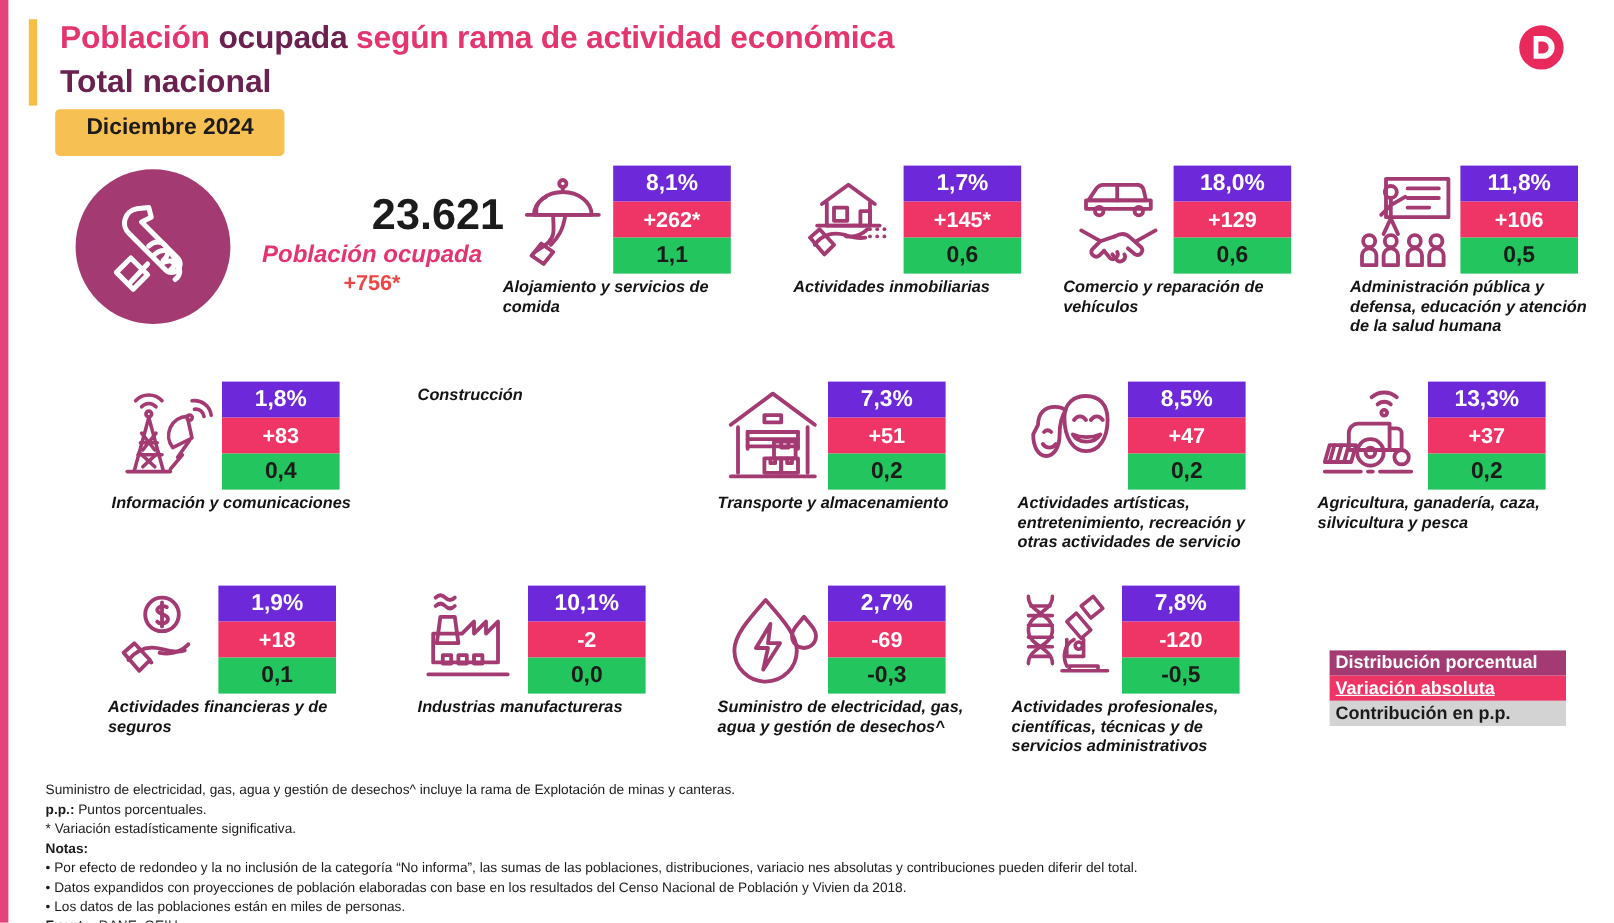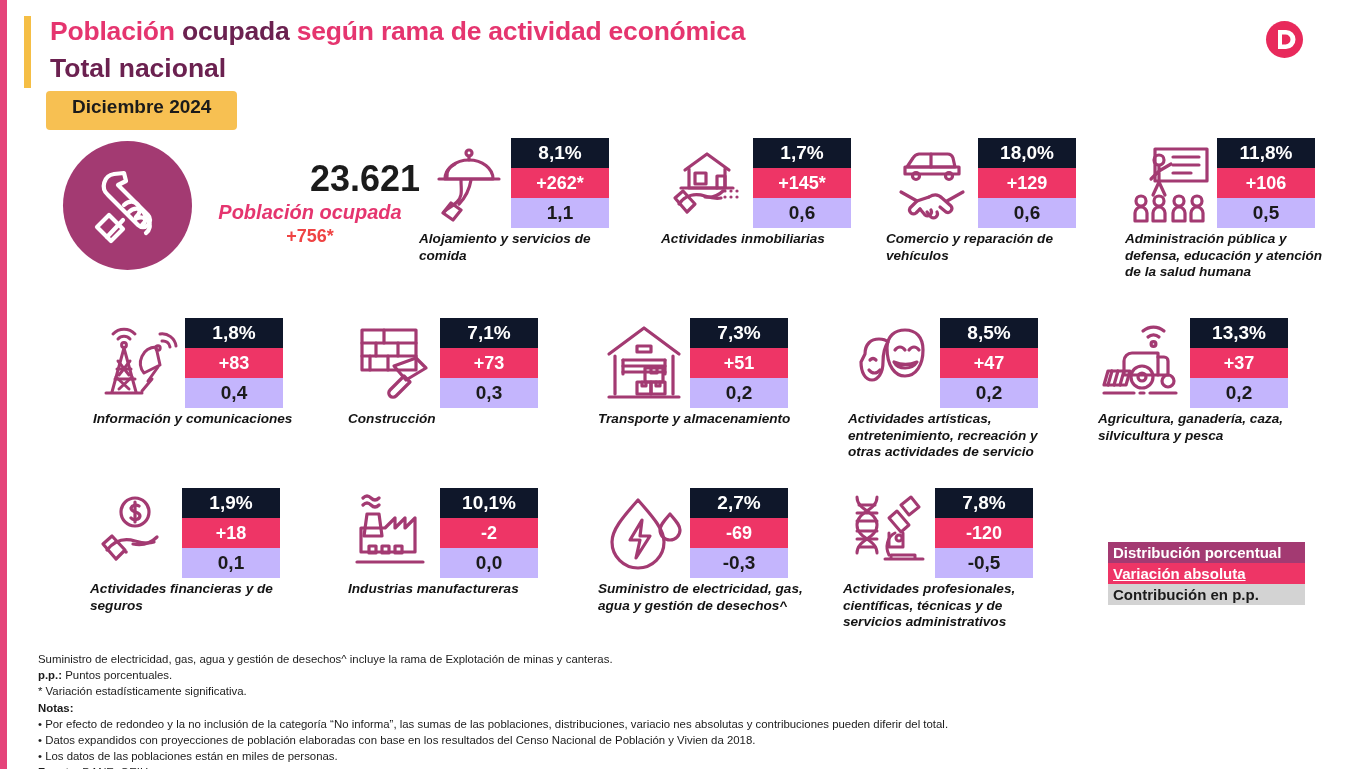--- a/index.html
+++ b/index.html
@@ -79,23 +79,23 @@
     flex: 0 0 auto;
   }
   .card-icon svg { display: block; }
   .bands { width: 98px; flex: 0 0 auto; }
   .band {
     height: 30px; line-height: 30px;
     text-align: center;
     font-weight: bold;
     font-size: 19px;
   }
-  .band-pct { background: #0f172a; color: #ffffff; }
+  .band-pct { background: #6d28d9; color: #ffffff; }
   .band-abs { background: #EE3566; color: #ffffff; font-size: 18px; }
-  .band-con { background: #c4b5fd; color: #1b1b1b; font-size: 19px; }
+  .band-con { background: #22c55e; color: #1b1b1b; font-size: 19px; }
   .card-label {
     margin-top: 3px;
     font-size: 13.6px; font-weight: bold; font-style: italic;
     color: #141414; line-height: 1.22;
   }
   
   .legend { position: absolute; left: 1108px; top: 542px; width: 197px; }
   .legend-row {
     height: 21px; line-height: 21px;
     font-size: 15px; font-weight: bold;
@@ -290,38 +290,20 @@
       <div class="bands">
         <div class="band band-pct">1,8%</div>
         <div class="band band-abs">+83</div>
         <div class="band band-con">0,4</div>
       </div>
     </div>
     <div class="card-label">Información y comunicaciones</div>
   </div>
 
   <div class="card" style="left:348px; top:318px; width:195px;">
-    <div class="card-row">
-      <div class="card-icon">
-        <svg width="80" height="80" viewBox="0 0 80 80" aria-hidden="true">
-          <g fill="none" stroke="#A33A72" stroke-width="3.2" stroke-linecap="round" stroke-linejoin="round">
-            <rect x="8" y="8" width="54" height="40"></rect>
-            <path d="M8 21 h54 M8 34 h54"></path>
-            <path d="M30 8 v13 M22 21 v13 M44 21 v13 M34 34 v14 M16 34 v14"></path>
-            <path d="M40 44 l22 -8 l10 10 l-20 12 z"></path>
-            <path d="M36 68 l14 -14 l6 6 l-14 14 a4.2 4.2 0 0 1 -6 -6 z"></path>
-          </g>
-        </svg>
-      </div>
-      <div class="bands">
-        <div class="band band-pct">7,1%</div>
-        <div class="band band-abs">+73</div>
-        <div class="band band-con">0,3</div>
-      </div>
-    </div>
     <div class="card-label">Construcción</div>
   </div>
 
   <div class="card" style="left:598px; top:318px; width:210px;">
     <div class="card-row">
       <div class="card-icon">
         <svg width="86" height="80" viewBox="0 0 86 80" aria-hidden="true">
           <g fill="none" stroke="#A33A72" stroke-width="3.2" stroke-linecap="round" stroke-linejoin="round">
             <path d="M8 32 L43 6 L78 32"></path>
             <path d="M14 34 v38 M72 34 v38"></path>

